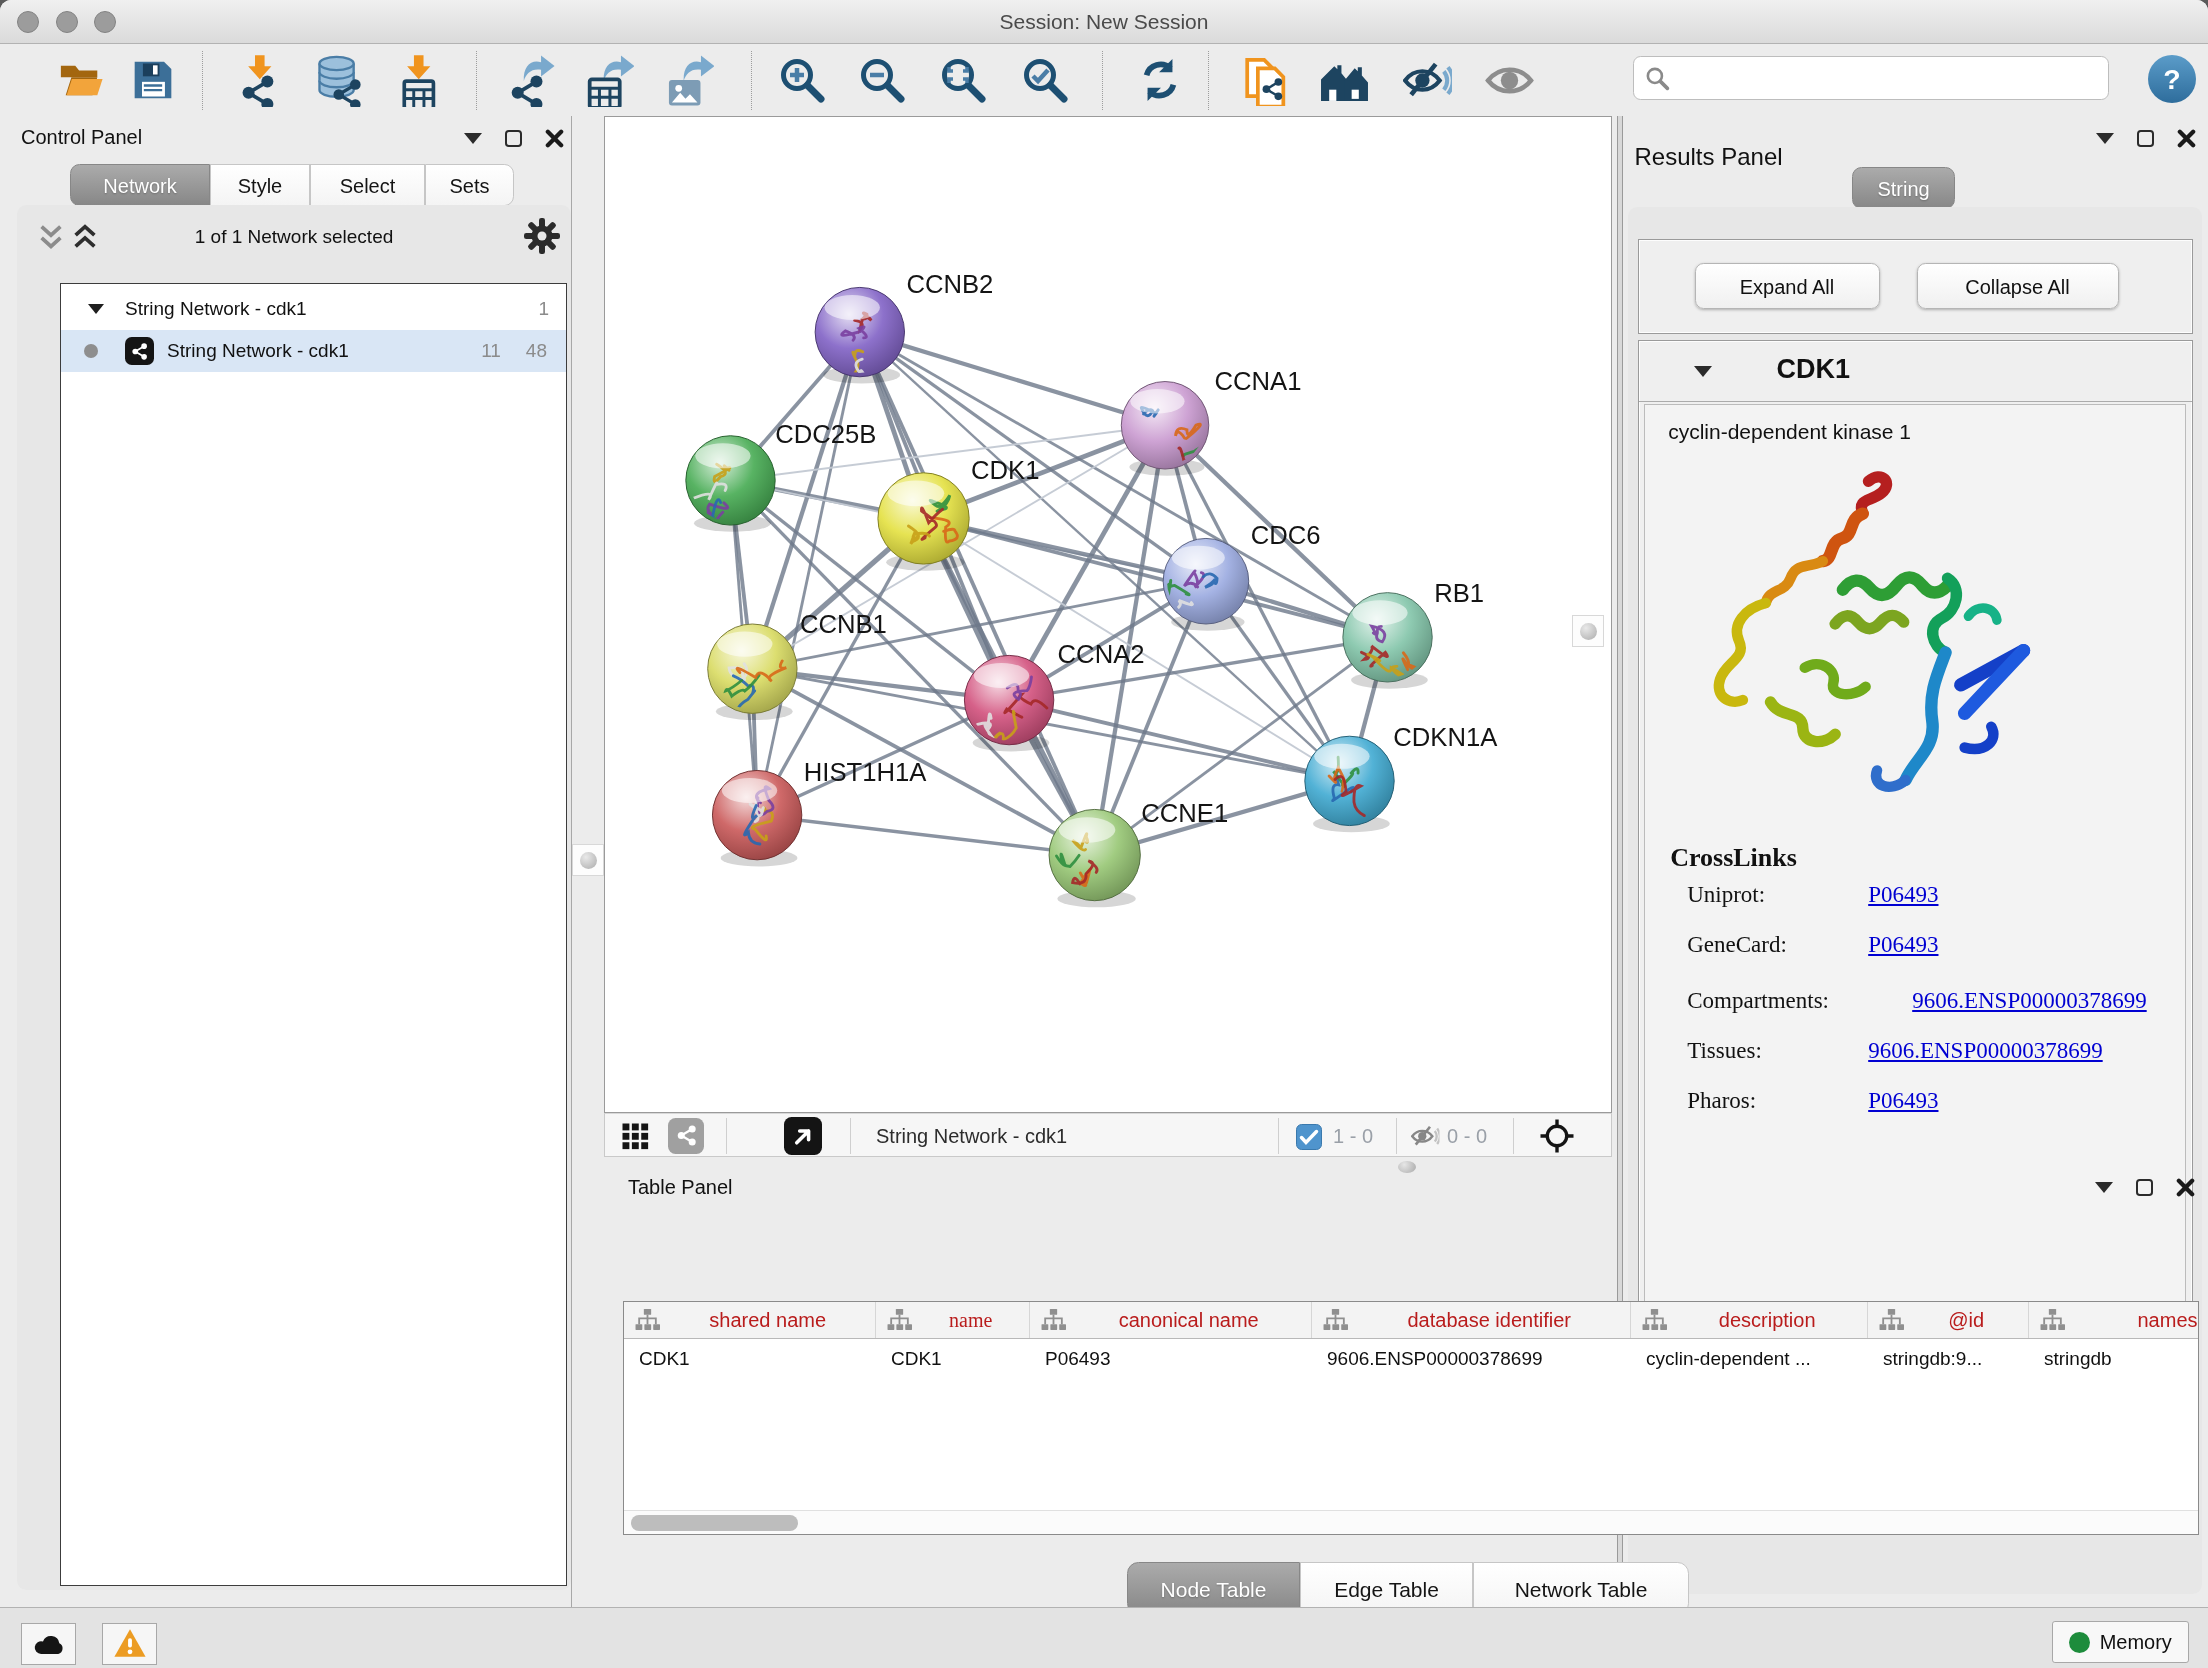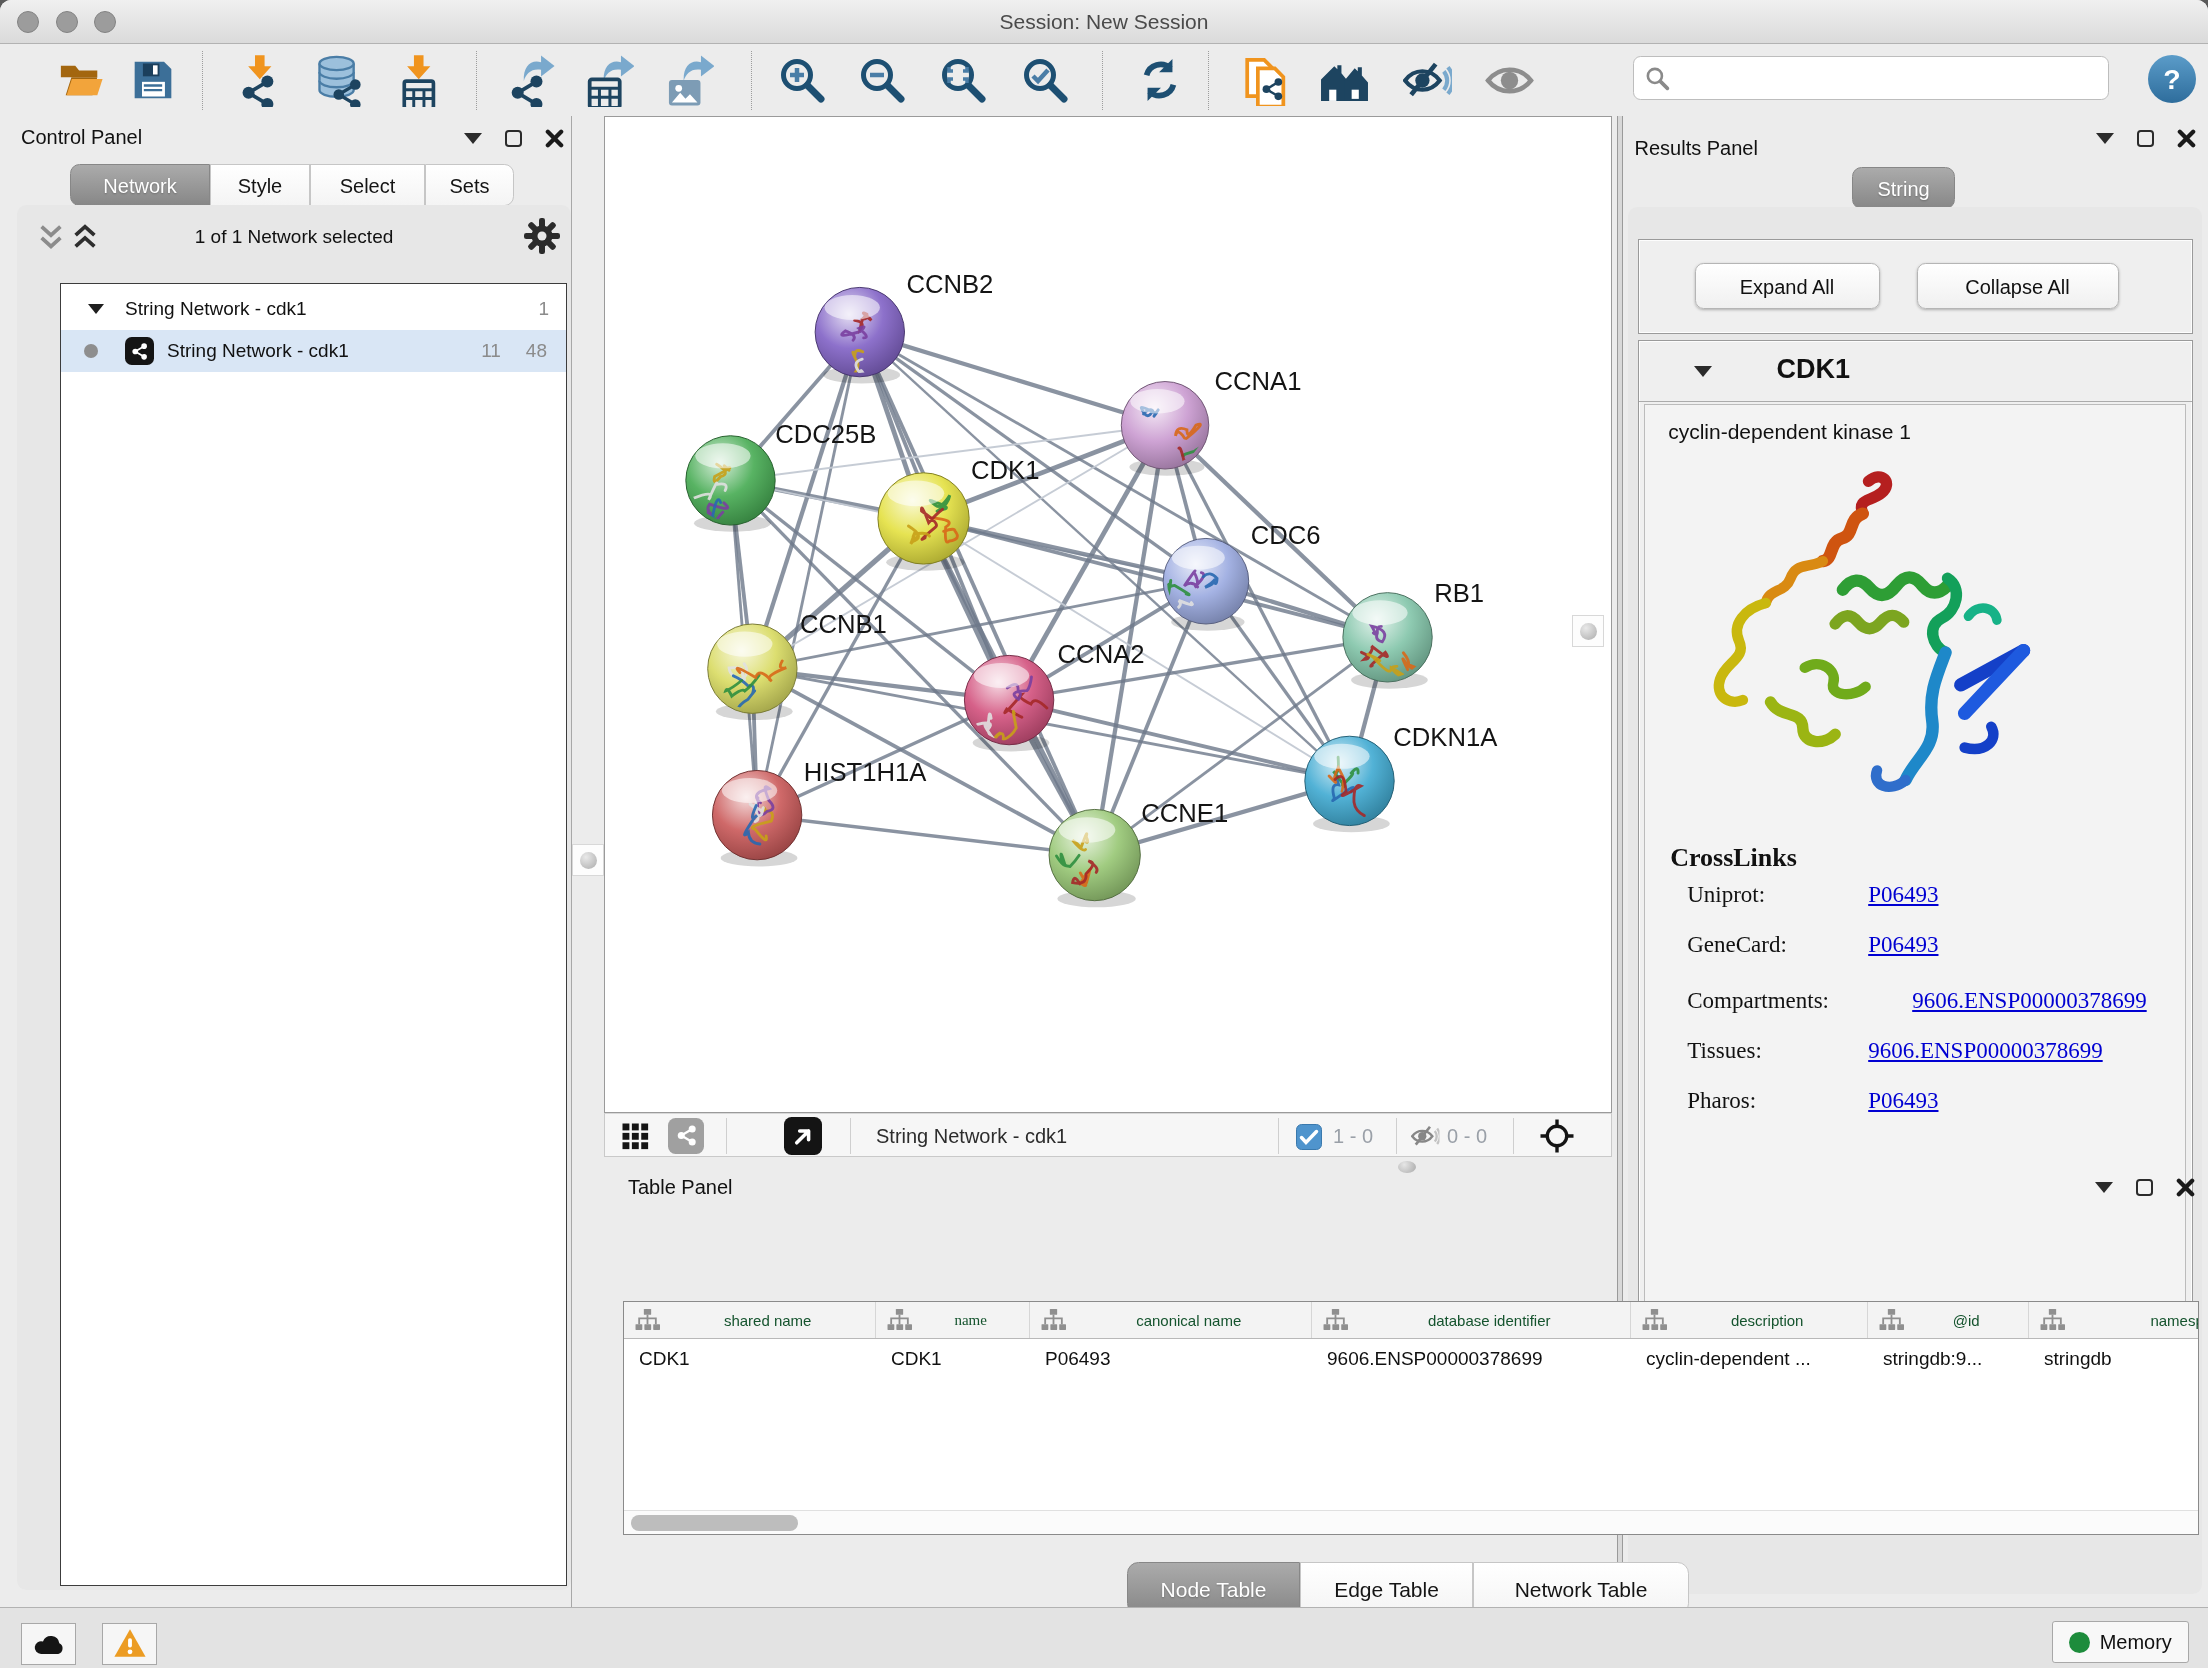--- a/index.html
+++ b/index.html
@@ -44,21 +44,21 @@
 .nsb-gray{color:#9aa0a8}
 .checkbox{position:absolute;top:9.5px;width:26px;height:26px;background:#4f94cd;border-radius:5.7px;border:1px solid #3a79ad}
 
 .split-dot-box{position:absolute;width:32px;height:32px;background:#fdfdfd;border:1px solid #d8d8d8;display:flex;align-items:center;justify-content:center}
 .split-dot{width:17px;height:17px;border-radius:50%;background:radial-gradient(circle at 35% 30%,#e9e9e9,#ababab)}
 
 #tp-toolbar{position:absolute;left:623px;top:1210px;width:1576px;height:84px;background:#e6e6e6;border-radius:9.5px}
 .tp-icon{position:absolute;top:21px;width:42px;height:42px;display:flex;align-items:center;justify-content:center}
 #tbl{position:absolute;left:623px;top:1301px;width:1576px;height:234px;background:#fff;border:1px solid #8a8a8a;overflow:hidden}
 #tbl-head{display:flex;height:37px;background:#f3f3f3;border-bottom:1px solid #b8b8b8}
-.th{display:flex;align-items:center;height:100%;border-right:1px solid #d6d6d6;font-size:15px;color:#14532d;overflow:hidden;flex:0 0 auto}
+.th{display:flex;align-items:center;height:100%;border-right:1px solid #d6d6d6;font-size:20px;color:#b91c1c;overflow:hidden;flex:0 0 auto}
 .th .lbl{flex:1;text-align:center;white-space:nowrap}
 #tbl-row{display:flex;height:39px;font-size:19px}
 .td{padding-left:15px;display:flex;align-items:center;white-space:nowrap;overflow:hidden;flex:0 0 auto}
 #tbl-hscroll{position:absolute;left:0;bottom:0;width:100%;height:24px;background:#fbfbfb;border-top:1px solid #e0e0e0}
 #tbl-thumb{position:absolute;left:6.7px;top:3.8px;width:167px;height:16px;border-radius:8.6px;background:#bdbdbd}
 
 #statusbar{position:absolute;left:0;top:1607px;width:100%;height:61px;background:#e3e3e3;border-top:1px solid #b2b2b2}
 .sb-box{position:absolute;top:15px;width:55px;height:42px;background:#f6f6f6;border:1px solid #a8a8a8;display:flex;align-items:center;justify-content:center}
 #memory-btn{position:absolute;left:2052px;top:13.3px;width:137px;height:42px;background:#f8f8f8;border:1px solid #a8a8a8;border-radius:2.9px;display:flex;align-items:center;justify-content:center;gap:9.5px;font-size:20px}
 #memory-dot{width:21px;height:21px;border-radius:50%;background:#1d8c3c}
@@ -723,21 +723,21 @@
   <div class="split-dot-box" style="left:572px;top:844px">
       <div class="split-dot"></div>
     </div>
   <div class="split-dot-box" style="left:1572px;top:615px">
       <div class="split-dot"></div>
     </div>
   <div class="abs" style="left:1398px;top:1161px;width:18px;height:12.4px;border-radius:50%;background:radial-gradient(circle at 35% 30%,#e6e6e6,#a8a8a8)"></div>
   <div class="abs" style="left:1617px;top:116px;width:5.7px;height:1491px;border-left:1.9px solid #9a9a9a;border-right:1.9px solid #9a9a9a;background:#d8d8d8"></div>
 
   <div class="abs" style="left:1624px;top:116px;width:585px;height:91px">
-    <div class="abs" style="left:10.5px;top:21px;font-size:20px">Results Panel</div>
+    <div class="abs" style="left:10.5px;top:27px;font-size:24px">Results Panel</div>
     <div class="panel-hdr-icons" style="left:472px;top:13.3px">
       <div class="tri-down"></div>
       <div class="float-box"></div>
       <svg width="19" height="19" viewBox="0 0 20 20">
           <use href="#s-x"></use>
         </svg>
     </div>
     <div class="tab active" style="left:228px;top:51px;width:103px;border-radius:9.5px">String</div>
   </div>
   <div id="rp-box">

